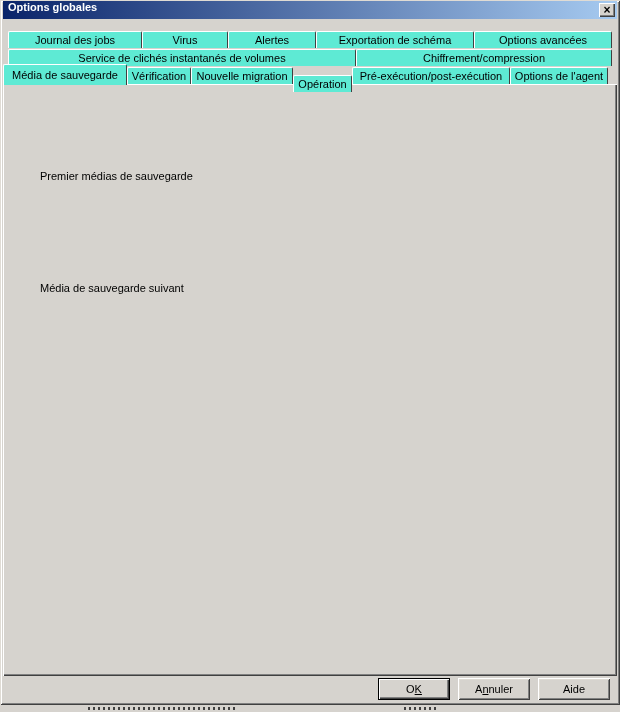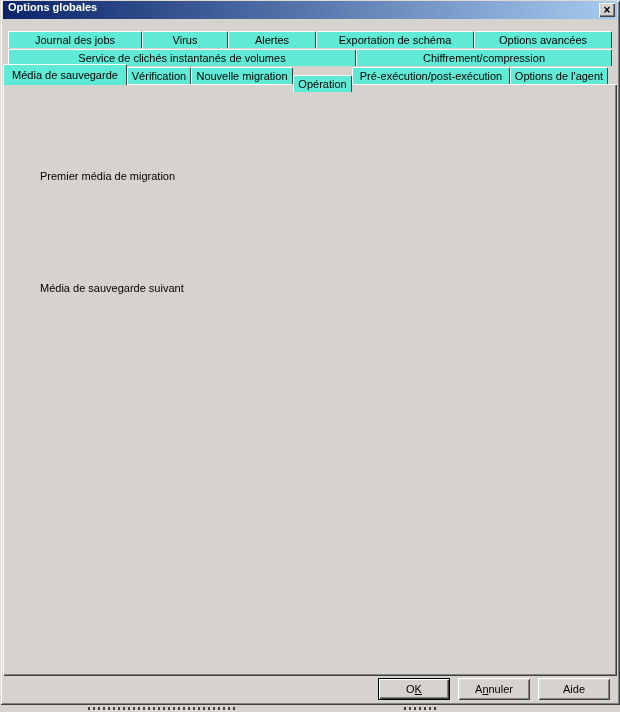--- a/index.html
+++ b/index.html
@@ -156,21 +156,21 @@
   <div class="tab" style="left:510px;top:67px;width:98px;">
       <span>Options de l'agent</span>
     </div>
 
   <div class="abs panel"></div>
 
   <div class="abs para" style="top:95px;">Les options suivantes permettent de contrôler le mode de gestion des médias appliqué par CA ARCserve Backup lors de la sauvegarde et la migration.</div>
   <div class="abs para" style="top:128px;">Si vous utilisez un schéma de rotation, les règles de rotation définies remplaceront les options du premier média de sauvegarde et du média de sauvegarde suivant spécifiées ci-dessous.</div>
 
   <div class="abs groupbox" style="left:30px;top:176px;width:558px;height:106px;"></div>
-  <div class="abs group-label" style="left:36px;top:170px;">Premier média de migration</div>
+  <div class="abs group-label" style="left:36px;top:170px;">Premier médias de sauvegarde</div>
 
   <div class="abs radio" style="left:59px;top:190px;">
       <span class="dot"></span>
     </div>
   <div class="abs ctl-label focus-rect" style="left:78px;top:190px;"><span>Ajouter au </span><span class="u">m</span><span>édia</span></div>
 
   <div class="abs radio" style="left:59px;top:212px;"></div>
   <div class="abs ctl-label" style="left:78px;top:212px;"><span>Ecraser le média du même nom ou utiliser un média </span><span class="u">v</span><span>ierge</span></div>
 
   <div class="abs radio" style="left:59px;top:233px;"></div>

